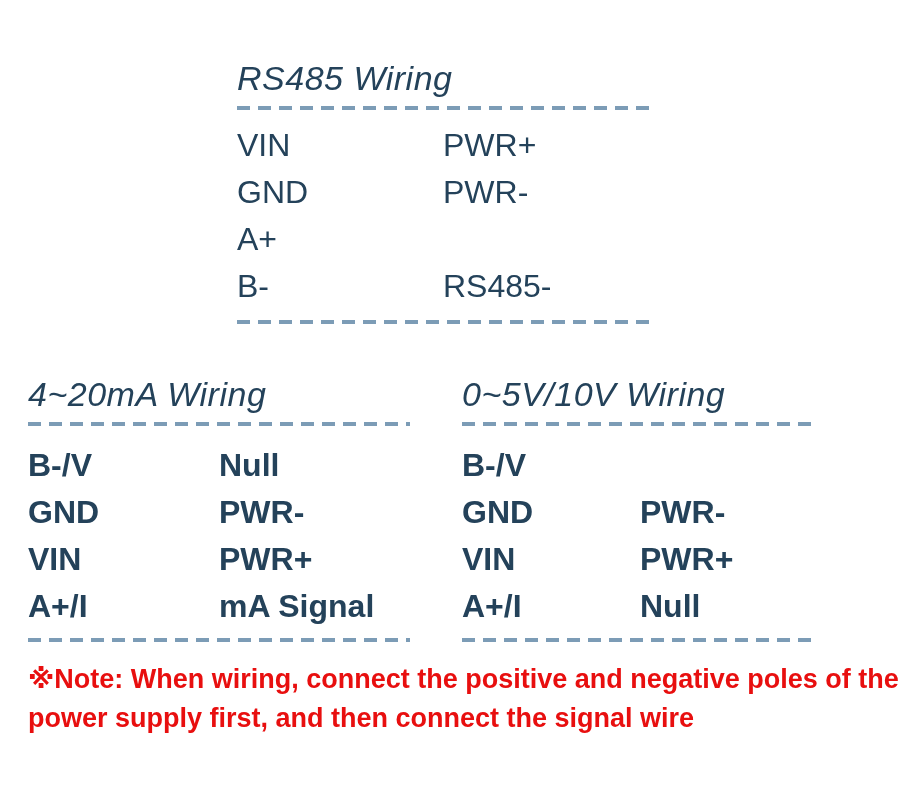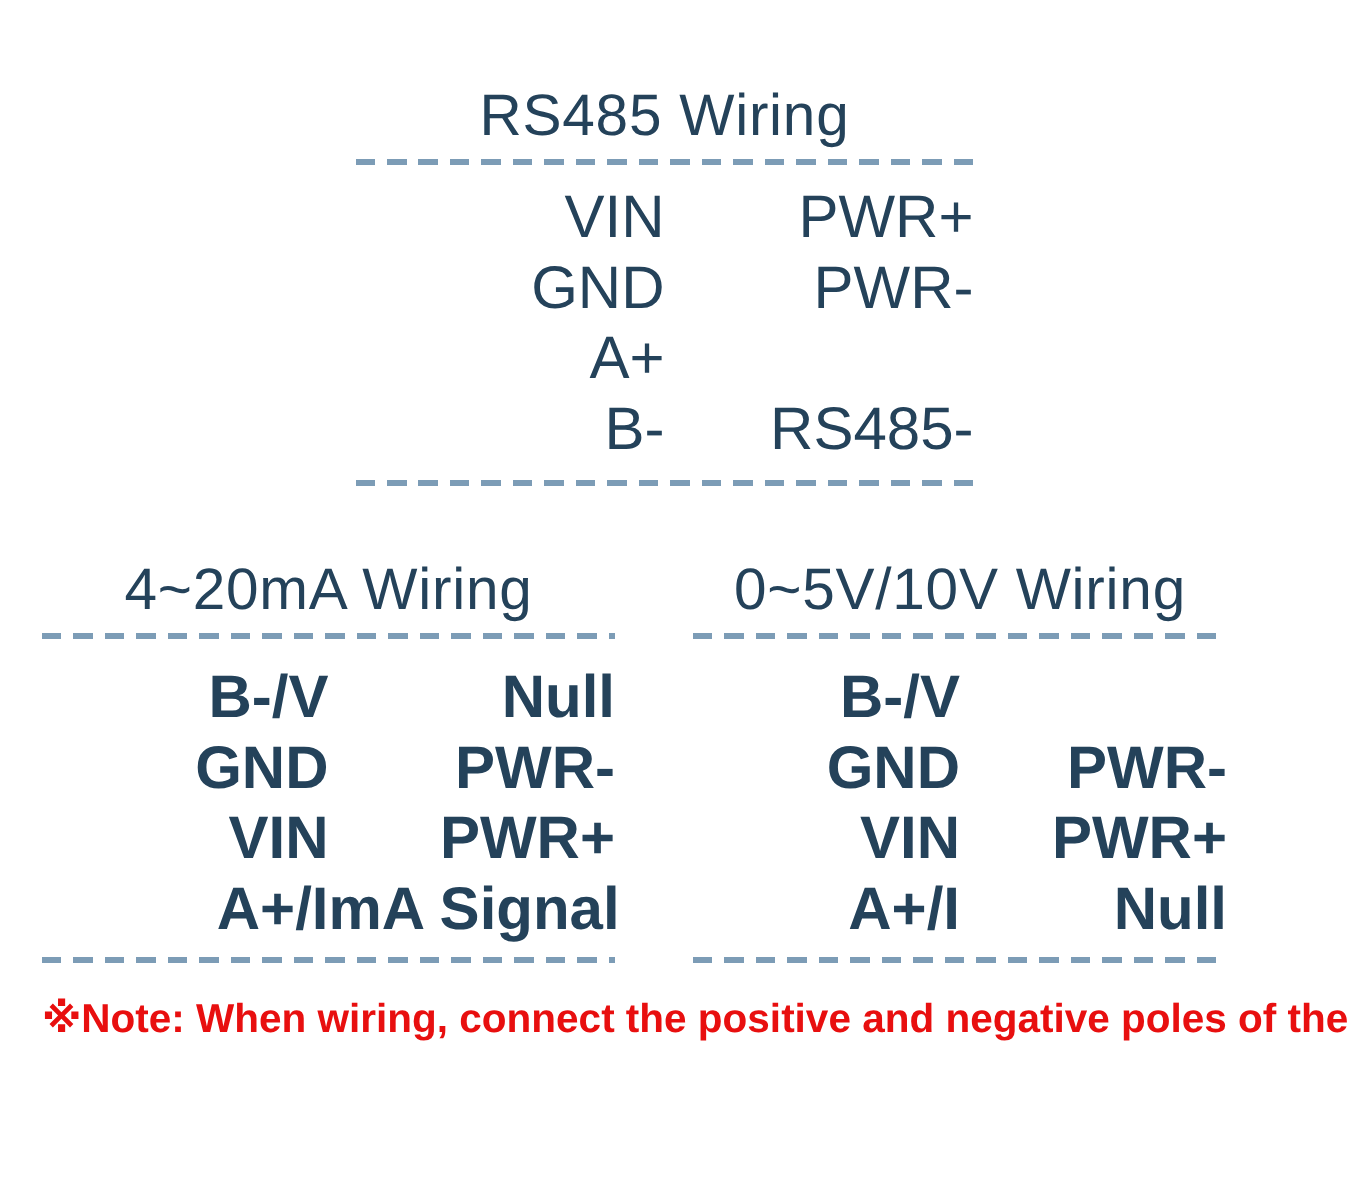--- a/index.html
+++ b/index.html
@@ -12,39 +12,40 @@
     position: relative;
     font-family: "Liberation Sans", "DejaVu Sans", sans-serif;
     color: var(--text-color, #24425a);
   }
   .wiring-section { position: absolute; }
   .sec-rs485 { left: 237px; top: 56px;  width: 412px; }
   .sec-ma    { left: 28px;  top: 372px; width: 382px; }
   .sec-v     { left: 462px; top: 372px; width: 356px; }
 
   .section-title {
-    font-size: 39px;
+    font-size: 34px;
     line-height: 44px;
-    text-align: center;
+    text-align: left;
     margin-bottom: 6px;
     letter-spacing: 0.5px;
+    font-style: italic;
   }
   .dash-line {
     height: 4px;
     background: repeating-linear-gradient(90deg,
       var(--dash-color, #7c9cb6) 0 13px,
       transparent 13px 21px);
   }
   .pin-rows { padding: 12px 0 10px; }
   .sec-ma .pin-rows, .sec-v .pin-rows { padding: 16px 0 8px; font-weight: bold; }
   .pin-row { display: flex; height: 47px; align-items: center; }
   .pin-cell {
     width: 50%;
-    text-align: right;
-    font-size: 40px;
+    text-align: left;
+    font-size: 32px;
     white-space: nowrap;
   }
   .note {
     position: absolute;
     left: 28px; top: 660px;
     color: var(--note-color, #e80f0f);
     font-size: 27px;
     line-height: 39px;
     white-space: nowrap;
     font-weight: bold;
@@ -118,13 +119,14 @@
     <div class="pin-row">
       <div class="pin-cell">A+/I</div>
       <div class="pin-cell">Null</div>
     </div>
   </div>
   <div class="dash-line"></div>
 </section>
 
 <div class="note">
   <div>※Note: When wiring, connect the positive and negative poles of the</div>
+  <div>power supply first, and then connect the signal wire</div>
 </div>
 
 </body></html>

